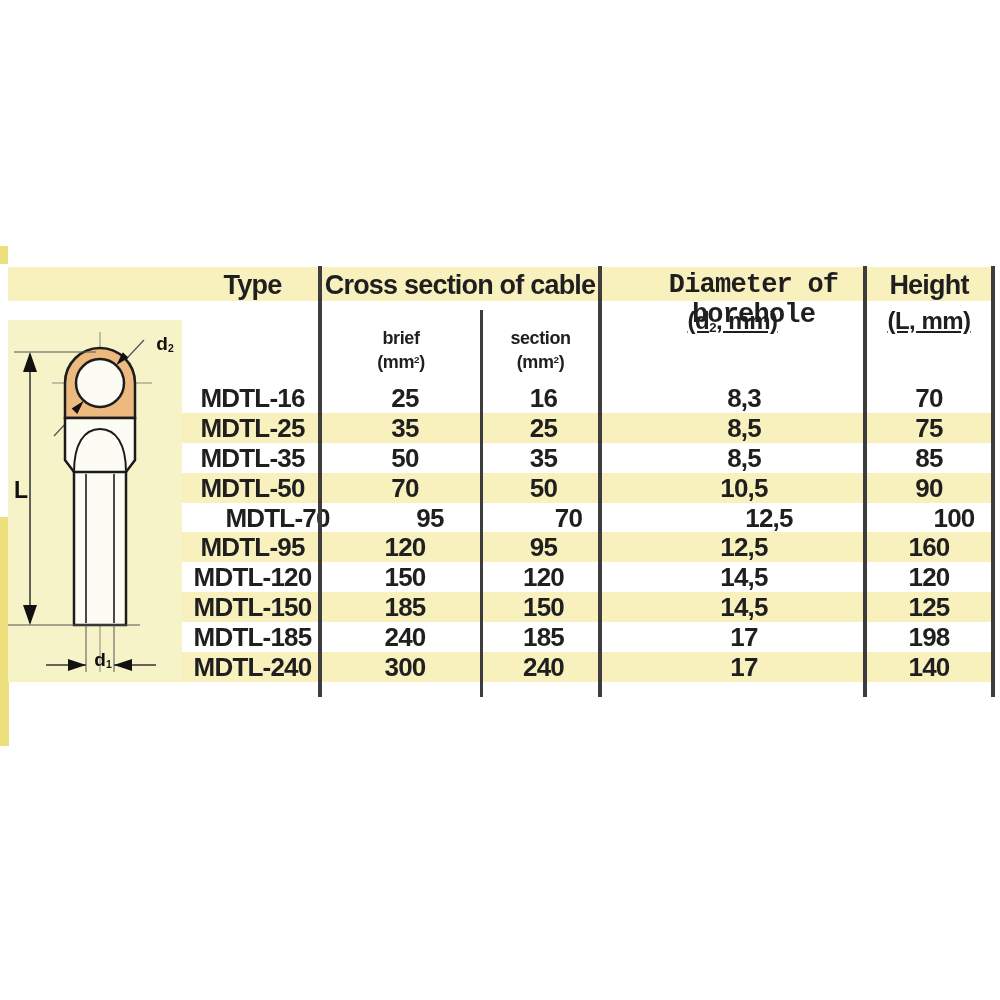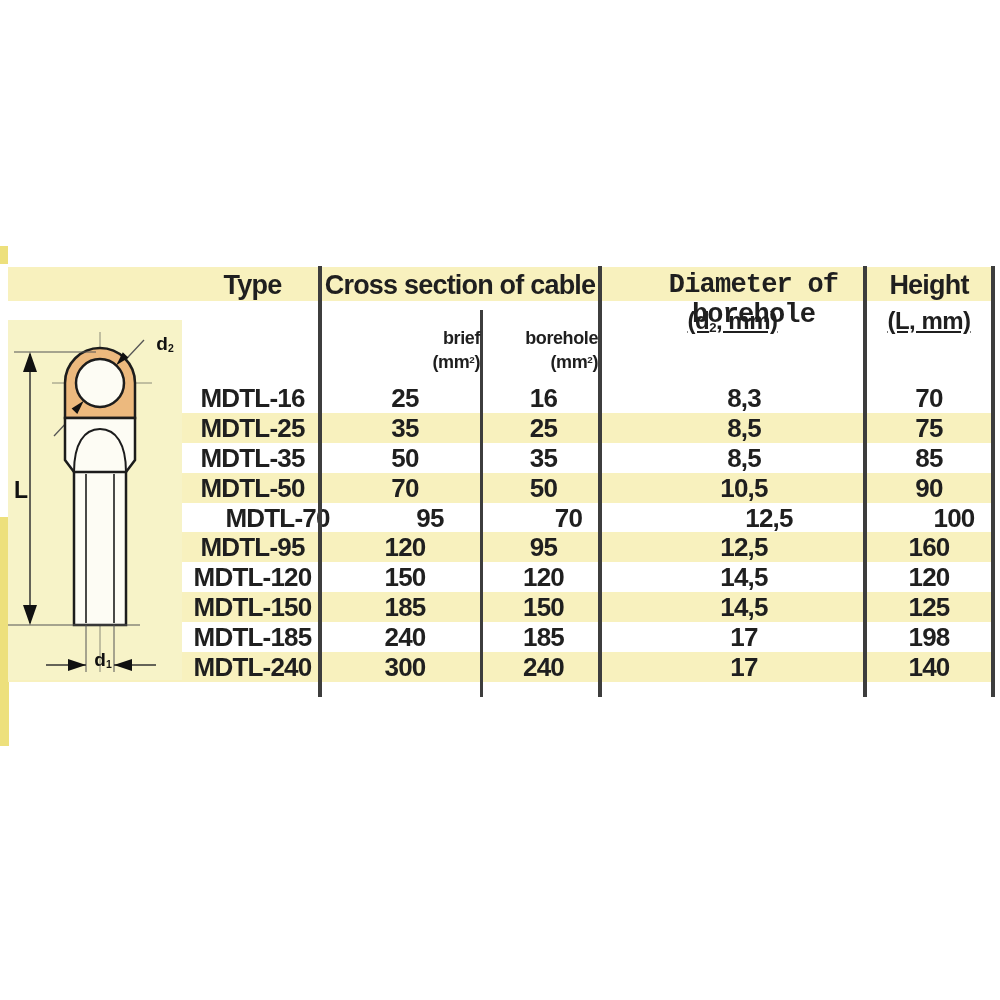--- a/index.html
+++ b/index.html
@@ -40,21 +40,21 @@
   .h-cross{left:322px;width:276px;}
   .h-dia{left:602px;width:303px;font-family:Liberation Mono, monospace;}
   .h-height{left:865px;width:128px;}
 
   .ulabel{position:absolute;font-weight:bold;color:var(--text-dark);
     font-size:24px;line-height:27px;text-align:center;letter-spacing:-0.5px;top:307px;text-decoration:underline;}
   .u-dia{left:602px;width:261px;}
   .u-height{left:865px;width:128px;}
 
   .sublabel{position:absolute;font-weight:bold;color:var(--text-dark);
-    font-size:18px;line-height:21px;text-align:right;letter-spacing:-0.4px;top:328px;}
+    font-size:18px;line-height:21px;text-align:center;letter-spacing:-0.4px;top:328px;}
   .s-brief{left:322px;width:158px;}
   .s-twisted{left:483px;width:115px;}
 
   sup{font-size:0.55em;vertical-align:0.5em;}
   sub{font-size:0.55em;vertical-align:-0.2em;}
 
   
   .cell{position:absolute;top:0;height:30px;font-weight:bold;color:var(--text-dark);
     font-size:26px;line-height:30px;text-align:center;letter-spacing:-0.8px;}
   .c-type{left:177px;width:135px;}
@@ -166,21 +166,21 @@
   <div class="hlabel h-height">Height</div>
 
   <div class="ulabel u-dia"><span>(d</span><sub>2</sub><span>, mm)</span></div>
   <div class="ulabel u-height">(L, mm)</div>
 
   <div class="sublabel s-brief">
     <div>brief</div>
     <div><span>(mm</span><sup>2</sup><span>)</span></div>
   </div>
   <div class="sublabel s-twisted">
-    <div>borehole</div>
+    <div>section</div>
     <div><span>(mm</span><sup>2</sup><span>)</span></div>
   </div>
 
   <div class="diagram">
     <svg width="174" height="360" viewBox="0 0 174 360">
       <rect x="0" y="0" width="174" height="360" fill="var(--diagram-bg)"></rect>
 
       <line x1="92" y1="12" x2="92" y2="352" stroke="#8a8a78" stroke-width="1"></line>
       <line x1="44" y1="63" x2="144" y2="63" stroke="#8a8a78" stroke-width="1"></line>
 

